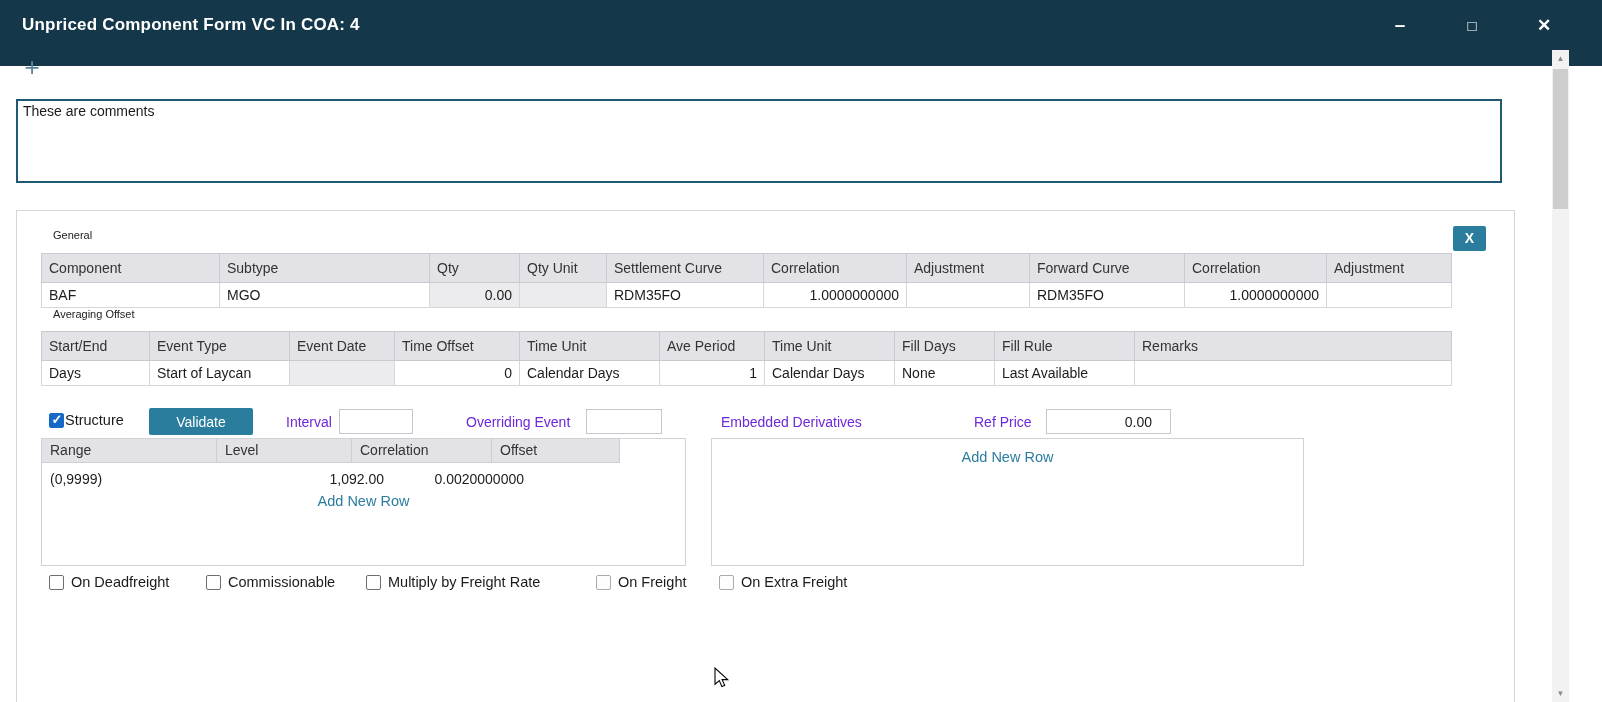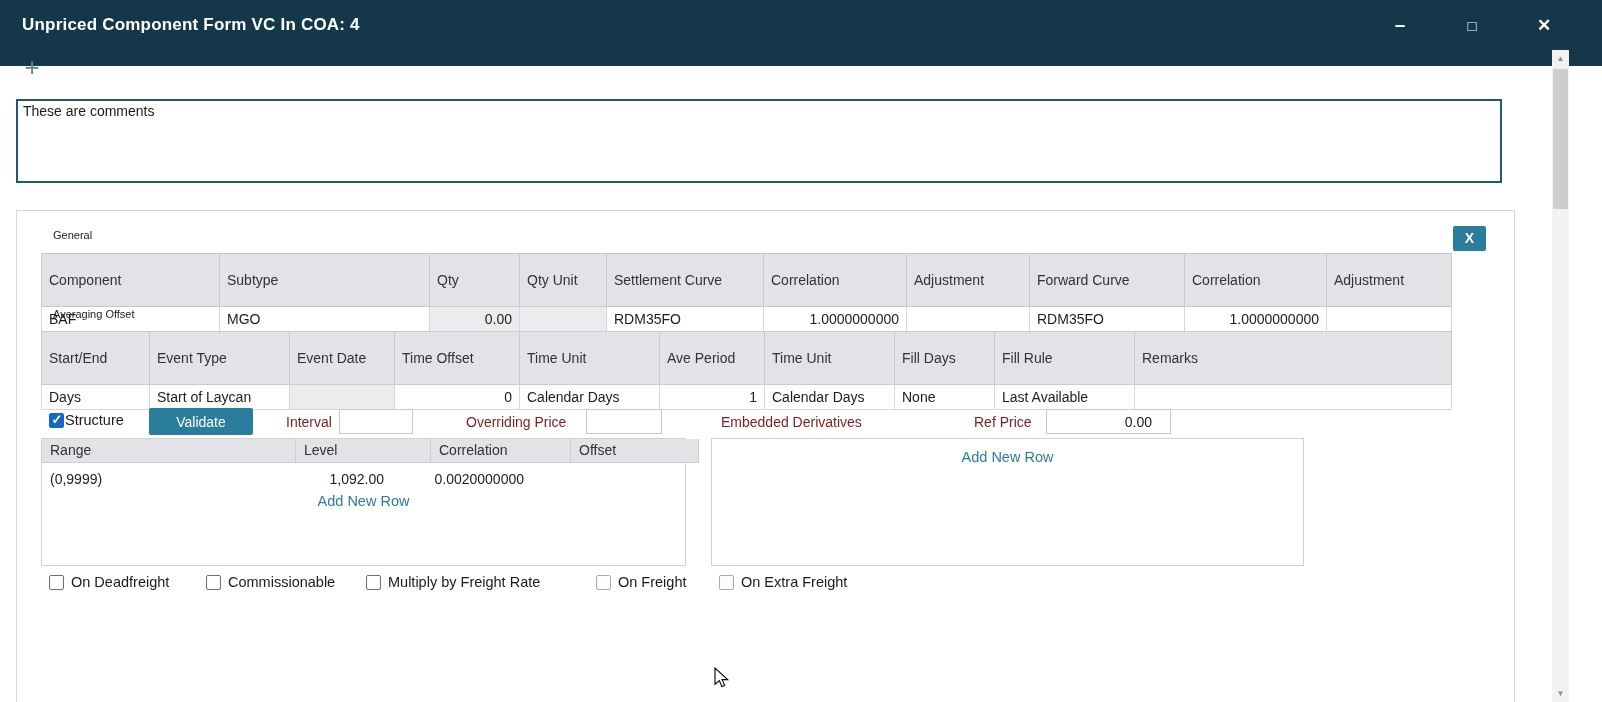--- a/index.html
+++ b/index.html
@@ -30,29 +30,29 @@
   .comments { position: absolute; left: 16px; top: 99px; width: 1486px; height: 84px; border: 2px solid #1f5a72; padding: 2px 5px; font-family: "Liberation Sans", sans-serif; font-size: 14px; color: #1a1a1a; resize: none; outline: none; }
 
   
   .panel { position: absolute; left: 16px; top: 210px; width: 1499px; height: 514px; border: 1px solid #d6d6d6; background: #ffffff; }
   .section-label { position: absolute; font-size: 11px; color: #222222; white-space: nowrap; }
   .lbl-general { left: 36px; top: 18px; }
   .lbl-avg { left: 36px; top: 97px; }
   .x-button { position: absolute; left: 1436px; top: 15px; width: 33px; height: 25px; background: #2b7d9d; color: #ffffff; font-size: 14px; font-weight: bold; text-align: center; line-height: 25px; border-radius: 2px; cursor: pointer; }
 
   table.form-grid { position: absolute; border-collapse: collapse; table-layout: fixed; font-size: 14px; color: #1c1c1c; background: #ffffff; }
-  .form-grid th { background: #e2e2e7; border: 1px solid #c9c9cf; font-weight: normal; text-align: left; padding: 18px 7px; height: 23px; color: #333333; overflow: hidden; white-space: nowrap; }
+  .form-grid th { background: #e2e2e7; border: 1px solid #c9c9cf; font-weight: normal; text-align: left; padding: 6px 7px; height: 23px; color: #333333; overflow: hidden; white-space: nowrap; }
   .form-grid td { border: 1px solid #d7d7db; padding: 2px 7px; height: 25px; overflow: hidden; white-space: nowrap; background: #ffffff; }
   .form-grid td.num { text-align: right; }
   .form-grid td.ro { background: #ececee; }
   .tbl-general { left: 24px; top: 42px; width: 1410px; }
   .tbl-avg { left: 24px; top: 120px; width: 1410px; }
 
   
-  .ctl-label { position: absolute; font-size: 14px; color: #7f1d1d; white-space: nowrap; }
+  .ctl-label { position: absolute; font-size: 14px; color: #6d28d9; white-space: nowrap; }
   .checkbox { display: inline-block; width: 15px; height: 15px; border: 1px solid #6f6f6f; border-radius: 2px; background: #ffffff; vertical-align: middle; position: relative; cursor: pointer; flex: 0 0 auto; }
   .checkbox.checked { background: #1667c6; border-color: #1667c6; }
   .checkbox.checked::after { content: "\2713"; position: absolute; left: 1.5px; top: -1.5px; color: #ffffff; font-size: 13px; font-weight: bold; }
   .checkbox.disabled { border-color: #ababab; background: #fdfdfd; }
   .validate-btn { position: absolute; left: 132px; top: 197px; width: 104px; height: 27px; background: #2b7d9d; color: #ffffff; border: none; border-radius: 2px; font-size: 14px; font-family: "Liberation Sans", sans-serif; cursor: pointer; }
   .txt-input { position: absolute; height: 25px; border: 1px solid #c6c6cb; font-size: 14px; padding: 0 6px; font-family: "Liberation Sans", sans-serif; outline: none; color: #1b1b1b; }
   .inp-interval { left: 322px; top: 198px; width: 74px; }
   .inp-ovr { left: 569px; top: 198px; width: 76px; }
   .inp-ref { left: 1029px; top: 198px; width: 125px; text-align: right; padding-right: 18px; }
 
@@ -191,29 +191,29 @@
       </tbody>
     </table>
 
     <div class="struct-flag">
       <span class="checkbox checked"></span>
       <span class="flag-label">Structure</span>
     </div>
     <button class="validate-btn">Validate</button>
     <span class="ctl-label" style="left:269px; top:203px;">Interval</span>
     <input class="txt-input inp-interval" value="" style="">
-    <span class="ctl-label" style="left:449px; top:203px;">Overriding Price</span>
+    <span class="ctl-label" style="left:449px; top:203px;">Overriding Event</span>
     <input class="txt-input inp-ovr" value="" style="">
     <span class="ctl-label" style="left:704px; top:203px;">Embedded Derivatives</span>
     <span class="ctl-label" style="left:957px; top:203px;">Ref Price</span>
     <input class="txt-input inp-ref" value="0.00" style="">
 
     <div class="grid-box box-structure">
       <div class="gb-head">
-        <span style="width:254px">Range</span>
+        <span style="width:175px">Range</span>
         <span style="width:135px">Level</span>
         <span style="width:140px">Correlation</span>
         <span style="width:128px">Offset</span>
       </div>
       <div class="gb-row">
         <span style="width:215px">(0,9999)</span>
         <span class="num" style="width:135px">1,092.00</span>
         <span class="num" style="width:140px">0.0020000000</span>
         <span style="width:128px"></span>
       </div>

